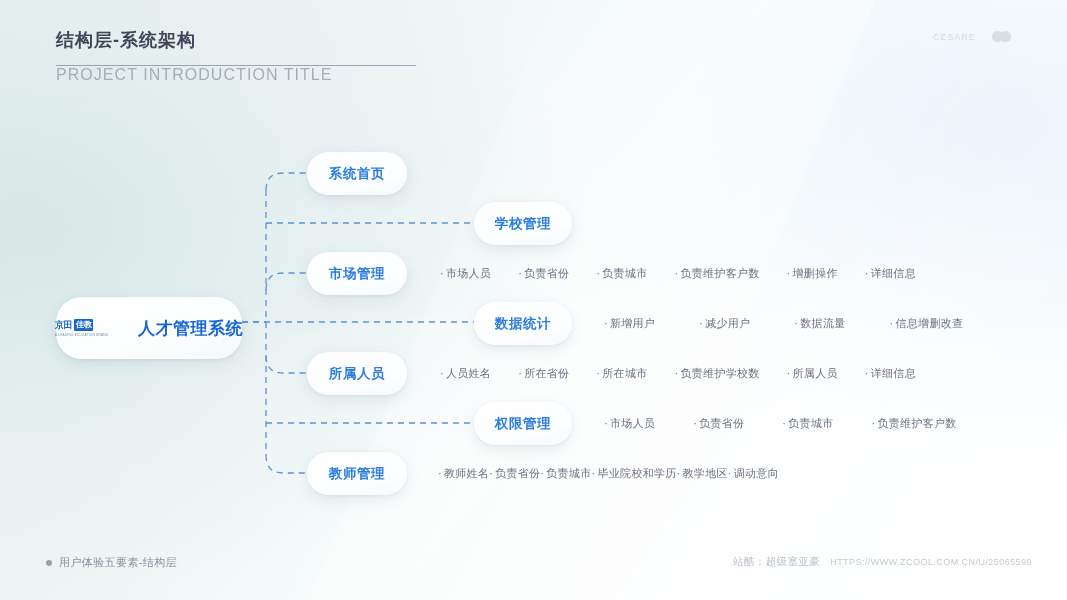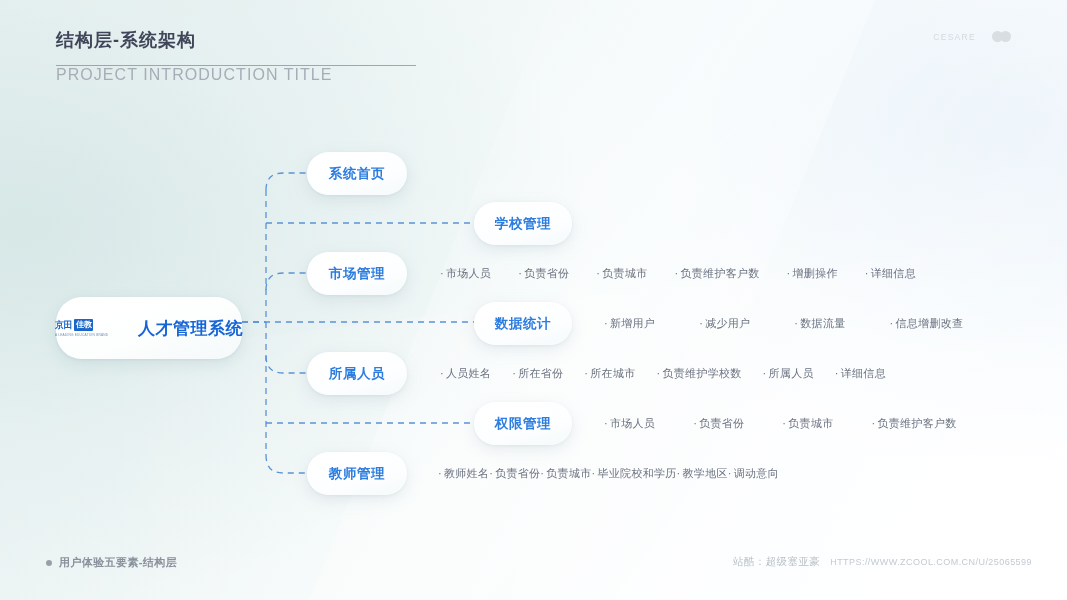--- a/index.html
+++ b/index.html
@@ -208,21 +208,20 @@
   }
   .footer-dot {
     width: 6px; height: 6px;
     border-radius: 50%;
     background: #9aa0ab;
   }
   .footer-left .txt {
     font-size: 11px;
     color: #8b919c;
     letter-spacing: 0.4px;
-    font-weight: bold;
   }
   .footer-right {
     position: absolute;
     right: 35px;
     bottom: 31px;
     display: flex;
     align-items: baseline;
     gap: 10px;
     margin-left: 23px;
   }
@@ -322,21 +321,21 @@
     <div class="attrs" style="left:604px; top:302px; gap:44px">
       <span class="at">新增用户</span>
       <span class="at">减少用户</span>
       <span class="at">数据流量</span>
       <span class="at">信息增删改查</span>
     </div>
 
     <div class="node left" style="top:352px">
       <span>所属人员</span>
     </div>
-    <div class="attrs" style="left:440px; top:352px; gap:21px">
+    <div class="attrs" style="left:440px; top:352px; gap:27px">
       <span class="at">人员姓名</span>
       <span class="at">所在省份</span>
       <span class="at">所在城市</span>
       <span class="at">负责维护学校数</span>
       <span class="at">所属人员</span>
       <span class="at">详细信息</span>
     </div>
 
     <div class="node right" style="top:402px">
       <span>权限管理</span>

